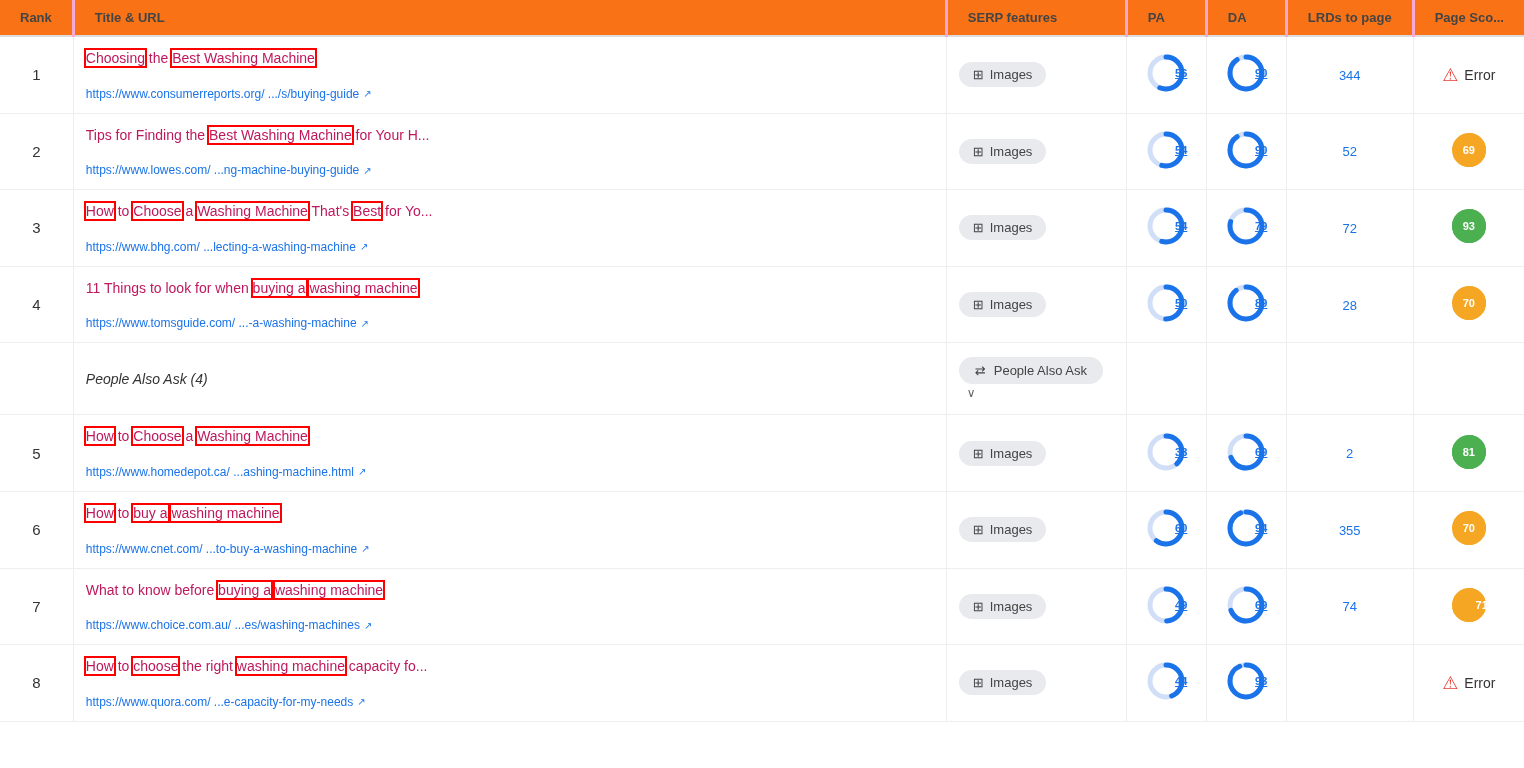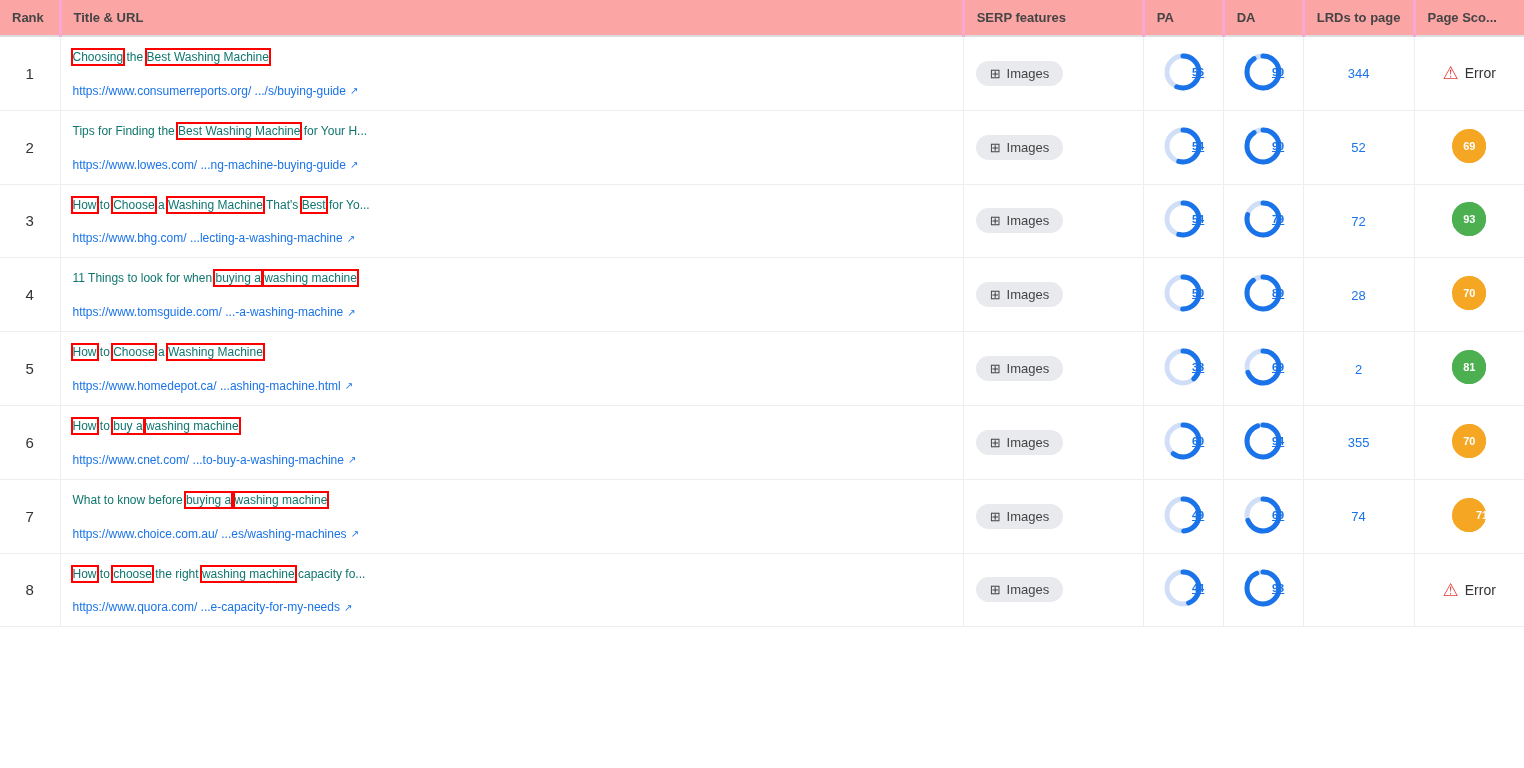--- a/index.html
+++ b/index.html
@@ -3,41 +3,41 @@
   <meta charset="utf-8">
   <style>
     * { box-sizing: border-box; margin: 0; padding: 0; }
     body { font-family: -apple-system, BlinkMacSystemFont, 'Segoe UI', Arial, sans-serif; font-size: 14px; background: #fff; color: #333; }
 
     .table-container { width: 1524px; overflow-x: auto; }
 
     table { width: 100%; border-collapse: collapse; }
 
     thead th {
-      padding: 10px 12px;
+      padding: 10px 20px;
       text-align: left;
       font-weight: 600;
       font-size: 13px;
       color: #444;
       border-bottom: 2px solid #ddd;
       white-space: nowrap;
-      background: #fca5a5;
+      background: #f97316;
     }
 
     thead th:not(:first-child) { border-left: 3px solid #f9a8d4; }
 
     tbody tr { border-bottom: 1px solid #eee; }
 
     td { padding: 12px 12px; vertical-align: middle; }
     td:not(:first-child) { border-left: 1px solid #eee; }
 
     .rank-cell { font-size: 15px; font-weight: 500; color: #333; width: 60px; text-align: center; }
 
     .title-cell { max-width: 560px; }
-    .title-text { font-size: 12px; color: #0f766e; line-height: 1.4; }
+    .title-text { font-size: 14px; color: #be185d; line-height: 1.4; }
     .title-text .highlight { outline: 2px solid red; }
     .url-text { font-size: 12px; color: #1a73e8; margin-top: 18px; display: flex; align-items: center; gap: 4px; }
     .url-text a { color: #1a73e8; text-decoration: none; }
     .ext-link-icon { color: #1a73e8; font-size: 10px; }
 
     .serp-cell { width: 180px; }
     .serp-badge {
       display: inline-flex; align-items: center; gap: 6px;
       background: #e8eaed; border-radius: 20px;
       padding: 5px 14px; font-size: 13px; color: #444;
@@ -250,20 +250,37 @@
           <td class="lrd-cell"><span class="lrd-val">28</span></td>
           <td class="score-cell">
     <div class="score-circle" style="width:38px;height:38px;">
       <svg width="38" height="38">
         <circle cx="19" cy="19" r="15" fill="#f5a623" stroke="#f5a623" stroke-width="4"></circle>
         <circle cx="19" cy="19" r="15" fill="none" stroke="#f5a623" stroke-width="4" stroke-dasharray="65.97344572538564 28.27433388230814" stroke-linecap="round"></circle>
       </svg>
       <span class="score-text">70</span>
     </div></td>
         </tr>
+        <tr class="paa-row">
+      <td></td>
+      <td>
+        <span class="paa-label">People Also Ask (4)</span>
+      </td>
+      <td>
+        <span class="paa-badge">
+          <span>⇄</span>
+          <span>People Also Ask</span>
+        </span>
+        <span class="paa-chevron">∨</span>
+      </td>
+      <td></td>
+      <td></td>
+      <td></td>
+      <td></td>
+    </tr>
         <tr>
           <td class="rank-cell">5</td>
           <td class="title-cell">
     <div class="title-text"><span class="highlight">How</span> to <span class="highlight">Choose</span> a <span class="highlight">Washing Machine</span></div>
     <div class="url-text">
       <a href="#">https://www.homedepot.ca/ ...ashing-machine.html</a>
       <span class="ext-link-icon">↗</span>
     </div>
   </td>
           <td class="serp-cell">

